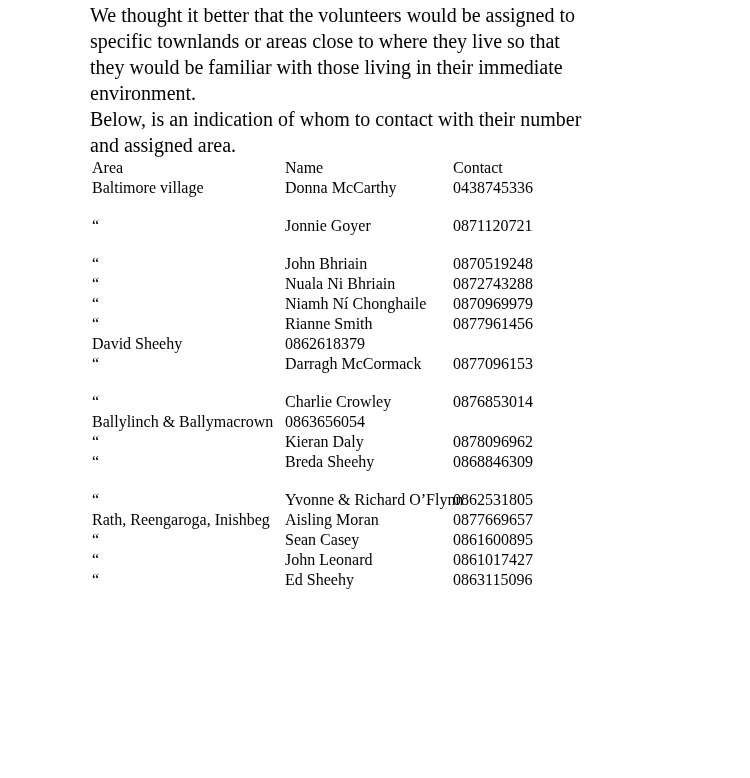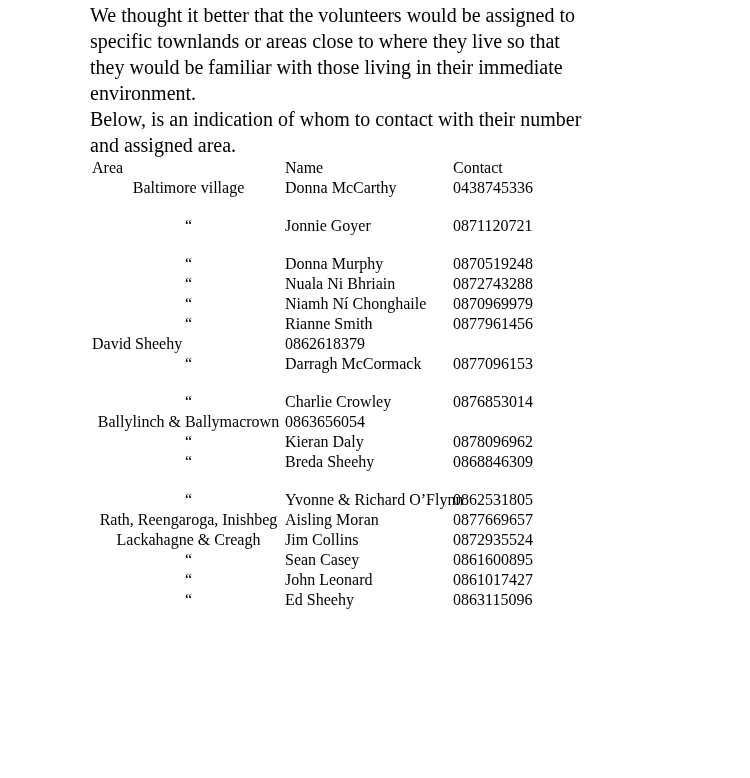--- a/index.html
+++ b/index.html
@@ -36,21 +36,20 @@
     grid-template-columns: 193px 168px auto;
     align-items: start;
   }
   .trow.gap {
     margin-top: 18px;
   }
   .cell {
     white-space: nowrap;
   }
   .cell.area {
-    text-align: center;
     white-space: pre-line;
   }
   .thead .cell {
     font-weight: normal;
   }
   .thead .cell.area {
     text-align: left;
   }
 </style>
 </head>
@@ -81,21 +80,21 @@
   </div>
 
   <div class="trow gap">
     <div class="cell area">“</div>
     <div class="cell name">Jonnie Goyer</div>
     <div class="cell contact">0871120721</div>
   </div>
 
   <div class="trow gap">
     <div class="cell area">“</div>
-    <div class="cell name">Donna Murphy</div>
+    <div class="cell name">John Bhriain</div>
     <div class="cell contact">0870519248</div>
   </div>
 
   <div class="trow">
     <div class="cell area">“</div>
     <div class="cell name">Nuala Ni Bhriain</div>
     <div class="cell contact">0872743288</div>
   </div>
 
   <div class="trow">
@@ -149,25 +148,20 @@
     <div class="cell name">Yvonne &amp; Richard O’Flynn</div>
     <div class="cell contact">0862531805</div>
   </div>
 
   <div class="trow">
     <div class="cell area">Rath, Reengaroga, Inishbeg</div>
     <div class="cell name">Aisling Moran</div>
     <div class="cell contact">0877669657</div>
   </div>
 
-  <div class="trow">
-    <div class="cell area">Lackahagne &amp; Creagh</div>
-    <div class="cell name">Jim Collins</div>
-    <div class="cell contact">0872935524</div>
-  </div>
 
   <div class="trow">
     <div class="cell area">“</div>
     <div class="cell name">Sean Casey</div>
     <div class="cell contact">0861600895</div>
   </div>
 
   <div class="trow">
     <div class="cell area">“</div>
     <div class="cell name">John Leonard</div>

